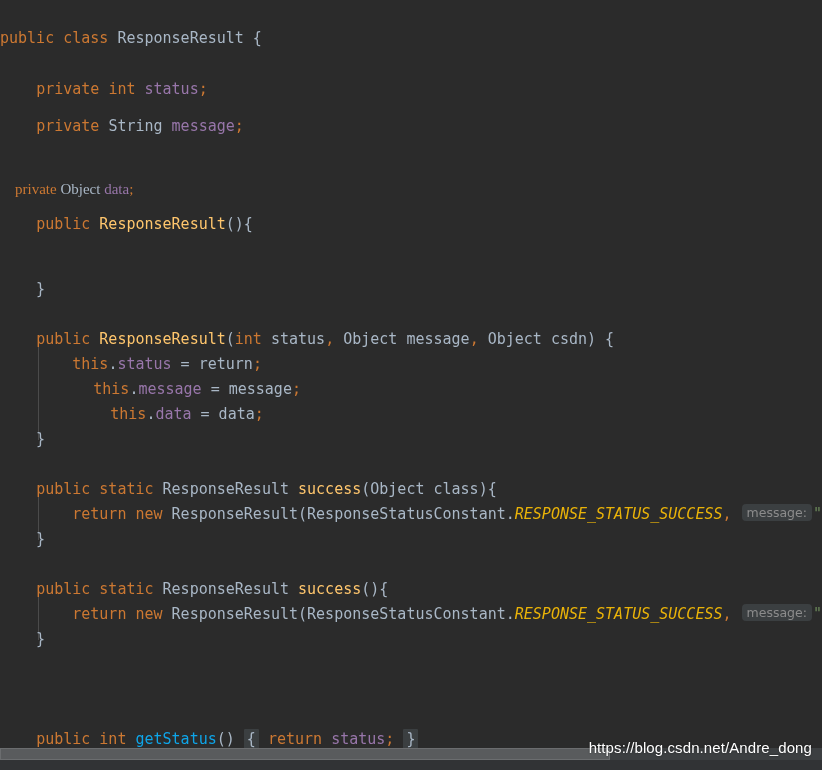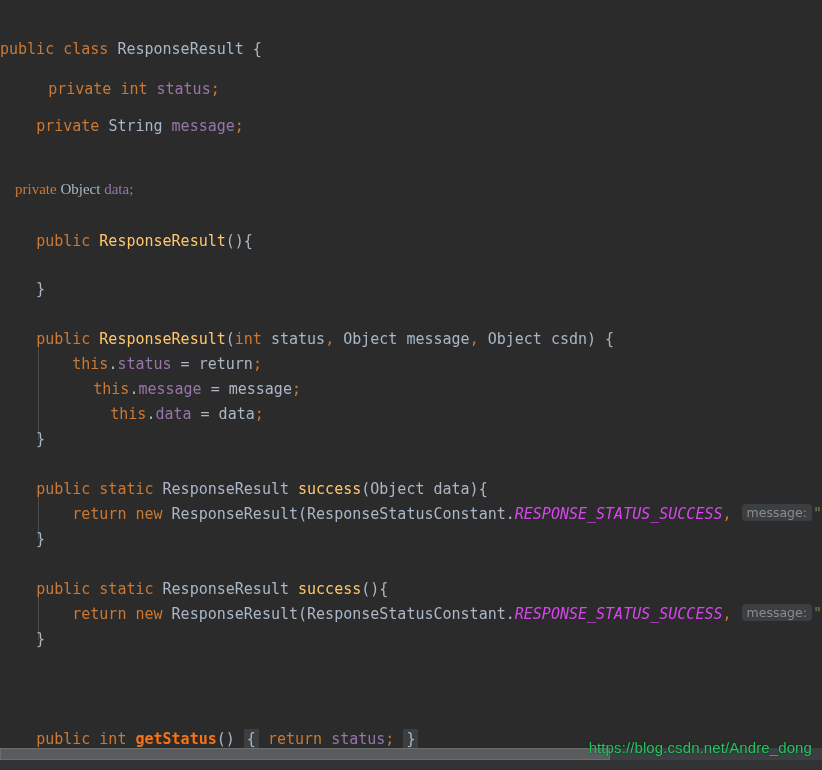--- a/index.html
+++ b/index.html
@@ -40,23 +40,23 @@
     line-height: 25px;
     height: 25px;
     color: #a9b7c6;
     letter-spacing: 0px;
   }
 
   
   .kw   { color: #cc7832; }           
   .id   { color: #a9b7c6; }           
   .fld  { color: #9876aa; }           
-  .cnst { color: #d946ef; font-style: italic; }  
+  .cnst { color: #eab308; font-style: italic; }  
   .mdecl{ color: #ffc66d; }           
-  .gray { color: #f97316; font-weight: bold; }
+  .gray { color: #0ea5e9; }
   .punct{ color: #a9b7c6; }
   .op   { color: #cc7832; }
   .str  { color: #6a8759; }
   .dot  { color: #a9b7c6; }
 
   
   .hint {
     display: inline-block;
     background: #3b3f41;
     color: #8c8c8c;
@@ -120,52 +120,52 @@
     background: #2b2b2b;
   }
 
   
   .watermark {
     position: absolute;
     right: 10px;
     bottom: 14px;
     font-family: "Liberation Sans", sans-serif;
     font-size: 15px;
-    color: #22c55e;
+    color: #ffffff;
     letter-spacing: 0.1px;
     text-shadow: 0 0 2px rgba(0,0,0,0.55);
     white-space: nowrap;
   }
 </style>
 </head>
 <body>
 
 <div id="editor">
 
   <div class="code-area">
 
     <div id="guides">
         <div class="guide" style="left: 38px; top: 340px; height: 100px;"></div>
         <div class="guide" style="left: 38px; top: 490px; height: 50px;"></div>
         <div class="guide" style="left: 38px; top: 590px; height: 50px;"></div>
       </div>
 
     <div id="lines">
-        <div class="line" style="top: 37px;"><span class="kw">public</span><span class="id"> </span><span class="kw">class</span><span class="id"> </span><span class="id">ResponseResult</span><span class="punct"> {</span></div>
-        <div class="line" style="top: 77px; padding-left: 12px;"><span class="id">    </span><span class="kw">private</span><span class="id"> </span><span class="kw">int</span><span class="id"> </span><span class="fld">status</span><span class="op">;</span></div>
+        <div class="line" style="top: 26px;"><span class="kw">public</span><span class="id"> </span><span class="kw">class</span><span class="id"> </span><span class="id">ResponseResult</span><span class="punct"> {</span></div>
+        <div class="line" style="top: 77px;"><span class="id">    </span><span class="kw">private</span><span class="id"> </span><span class="kw">int</span><span class="id"> </span><span class="fld">status</span><span class="op">;</span></div>
         <div class="line" style="top: 114px;"><span class="id">    </span><span class="kw">private</span><span class="id"> </span><span class="id">String</span><span class="id"> </span><span class="fld">message</span><span class="op">;</span></div>
         <div class="line" style="top: 177px; font-family: Liberation Serif, serif;"><span class="id">    </span><span class="kw">private</span><span class="id"> </span><span class="id">Object</span><span class="id"> </span><span class="fld">data</span><span class="op">;</span></div>
-        <div class="line" style="top: 229px; text-align: center;"><span class="id">    </span><span class="kw">public</span><span class="id"> </span><span class="mdecl">ResponseResult</span><span class="punct">(){</span></div>
+        <div class="line" style="top: 212px; text-align: center;"><span class="id">    </span><span class="kw">public</span><span class="id"> </span><span class="mdecl">ResponseResult</span><span class="punct">(){</span></div>
         <div class="line" style="top: 277px;"><span class="punct">    }</span></div>
         <div class="line" style="top: 327px;"><span class="id">    </span><span class="kw">public</span><span class="id"> </span><span class="mdecl">ResponseResult</span><span class="punct">(</span><span class="kw">int</span><span class="id"> status</span><span class="op">,</span><span class="id"> Object message</span><span class="op">,</span><span class="id"> Object csdn) {</span></div>
         <div class="line" style="top: 352px;"><span class="id">        </span><span class="kw">this</span><span class="dot">.</span><span class="fld">status</span><span class="id"> = return</span><span class="op">;</span></div>
         <div class="line" style="top: 377px; margin-left: 21px;"><span class="id">        </span><span class="kw">this</span><span class="dot">.</span><span class="fld">message</span><span class="id"> = message</span><span class="op">;</span></div>
         <div class="line" style="top: 402px; margin-left: 38px;"><span class="id">        </span><span class="kw">this</span><span class="dot">.</span><span class="fld">data</span><span class="id"> = data</span><span class="op">;</span></div>
         <div class="line" style="top: 427px;"><span class="punct">    }</span></div>
-        <div class="line" style="top: 477px;"><span class="id">    </span><span class="kw">public</span><span class="id"> </span><span class="kw">static</span><span class="id"> </span><span class="id">ResponseResult</span><span class="id"> </span><span class="mdecl">success</span><span class="id">(Object data){</span></div>
+        <div class="line" style="top: 477px;"><span class="id">    </span><span class="kw">public</span><span class="id"> </span><span class="kw">static</span><span class="id"> </span><span class="id">ResponseResult</span><span class="id"> </span><span class="mdecl">success</span><span class="id">(Object class){</span></div>
         <div class="line" style="top: 502px;"><span class="id">        </span><span class="kw">return</span><span class="id"> </span><span class="kw">new</span><span class="id"> </span><span class="id">ResponseResult</span><span class="id">(ResponseStatusConstant</span><span class="dot">.</span><span class="cnst">RESPONSE_STATUS_SUCCESS</span><span class="op">,</span><span class="id"> </span><span class="hint">message:</span><span class="str">"</span></div>
         <div class="line" style="top: 527px;"><span class="punct">    }</span></div>
         <div class="line" style="top: 577px;"><span class="id">    </span><span class="kw">public</span><span class="id"> </span><span class="kw">static</span><span class="id"> </span><span class="id">ResponseResult</span><span class="id"> </span><span class="mdecl">success</span><span class="id">(){</span></div>
         <div class="line" style="top: 602px;"><span class="id">        </span><span class="kw">return</span><span class="id"> </span><span class="kw">new</span><span class="id"> </span><span class="id">ResponseResult</span><span class="id">(ResponseStatusConstant</span><span class="dot">.</span><span class="cnst">RESPONSE_STATUS_SUCCESS</span><span class="op">,</span><span class="id"> </span><span class="hint">message:</span><span class="str">"</span></div>
         <div class="line" style="top: 627px;"><span class="punct">    }</span></div>
       </div>
 
     <div class="line" id="folded-line" style="top: 727px;"><span class="id">    </span><span class="kw">public</span><span class="id"> </span><span class="kw">int</span><span class="id"> </span><span class="gray">getStatus</span><span class="punct">()</span><span class="id"> </span><span class="brace-hl">{</span><span class="id"> </span><span class="kw">return</span><span class="id"> </span><span class="fld">status</span><span class="op">;</span><span class="id"> </span><span class="brace-hl">}</span></div>
   </div>
 

